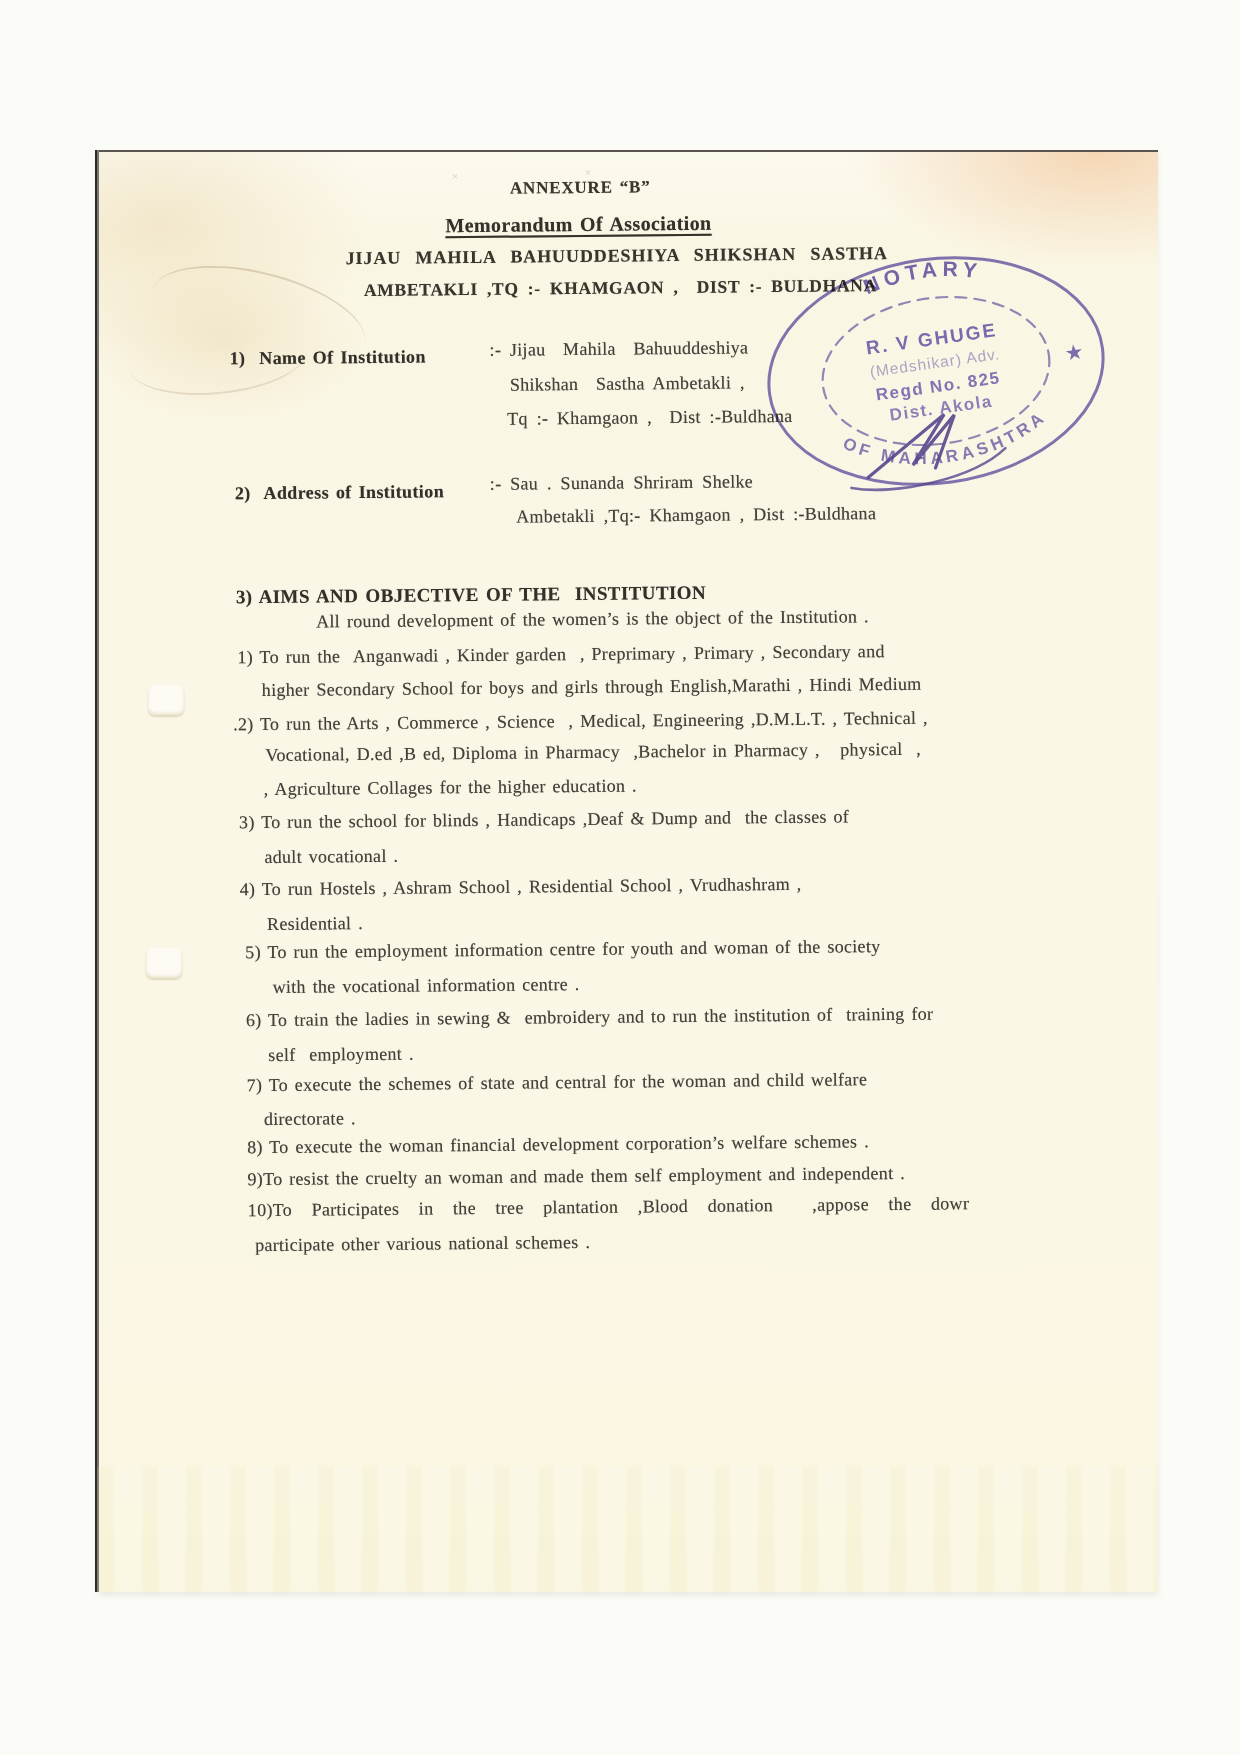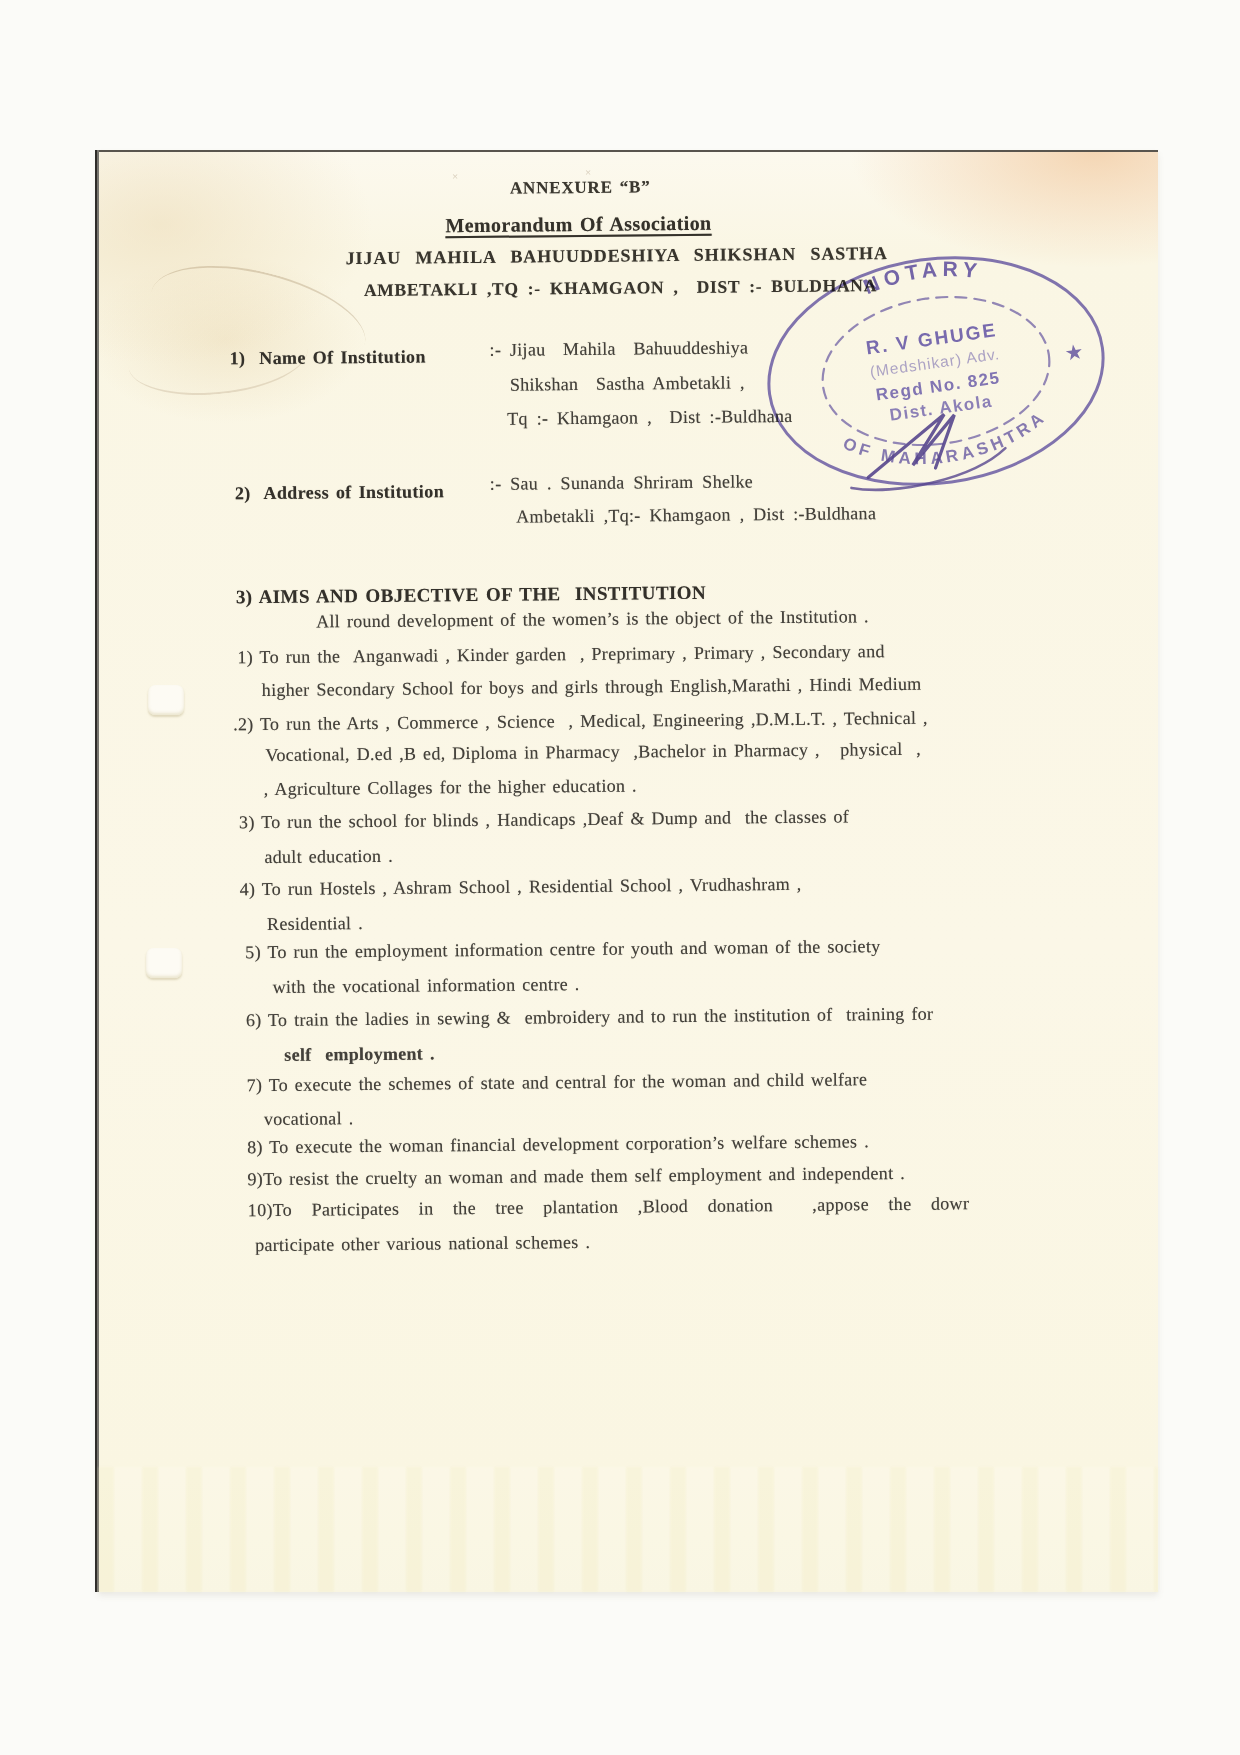--- a/index.html
+++ b/index.html
@@ -80,33 +80,33 @@
       <div class="line" style="left:214px;top:461px;">All round development of the women’s is the object of the Institution .</div>
 
       <div class="line" style="left:135px;top:496px;">1) To run the  Anganwadi , Kinder garden  , Preprimary , Primary , Secondary and</div>
       <div class="line" style="left:159px;top:529px;">higher Secondary School for boys and girls through English,Marathi , Hindi Medium</div>
 
       <div class="line" style="left:130px;top:563px;">.2) To run the Arts , Commerce , Science  , Medical, Engineering ,D.M.L.T. , Technical ,</div>
       <div class="line" style="left:162px;top:594px;">Vocational, D.ed ,B ed, Diploma in Pharmacy  ,Bachelor in Pharmacy ,   physical  ,</div>
       <div class="line" style="left:160px;top:628px;">, Agriculture Collages for the higher education .</div>
 
       <div class="line" style="left:135px;top:661px;">3) To run the school for blinds , Handicaps ,Deaf &amp; Dump and  the classes of</div>
-      <div class="line" style="left:160px;top:696px;">adult education .</div>
+      <div class="line" style="left:160px;top:696px;">adult vocational .</div>
 
       <div class="line" style="left:135px;top:728px;">4) To run Hostels , Ashram School , Residential School , Vrudhashram ,</div>
       <div class="line" style="left:162px;top:763px;">Residential .</div>
 
       <div class="line" style="left:140px;top:791px;">5) To run the employment information centre for youth and woman of the society</div>
       <div class="line" style="left:167px;top:826px;">with the vocational information centre .</div>
 
       <div class="line" style="left:140px;top:859px;">6) To train the ladies in sewing &amp;  embroidery and to run the institution of  training for</div>
-      <div class="line" style="left:178px;top:894px;font-weight:bold;">self  employment .</div>
+      <div class="line" style="left:162px;top:894px;">self  employment .</div>
 
       <div class="line" style="left:140px;top:924px;">7) To execute the schemes of state and central for the woman and child welfare</div>
-      <div class="line" style="left:157px;top:958px;">vocational .</div>
+      <div class="line" style="left:157px;top:958px;">directorate .</div>
 
       <div class="line" style="left:140px;top:986px;">8) To execute the woman financial development corporation’s welfare schemes .</div>
 
       <div class="line" style="left:140px;top:1018px;">9)To resist the cruelty an woman and made them self employment and independent .</div>
 
       <div class="line item10" style="left:140px;top:1049px;">10)To  Participates  in  the  tree  plantation  ,Blood  donation    ,appose  the  dowr</div>
       <div class="line" style="left:147px;top:1084px;">participate other various national schemes .</div>
     </div>
 
     <svg class="stamp" viewBox="0 0 362 272">

